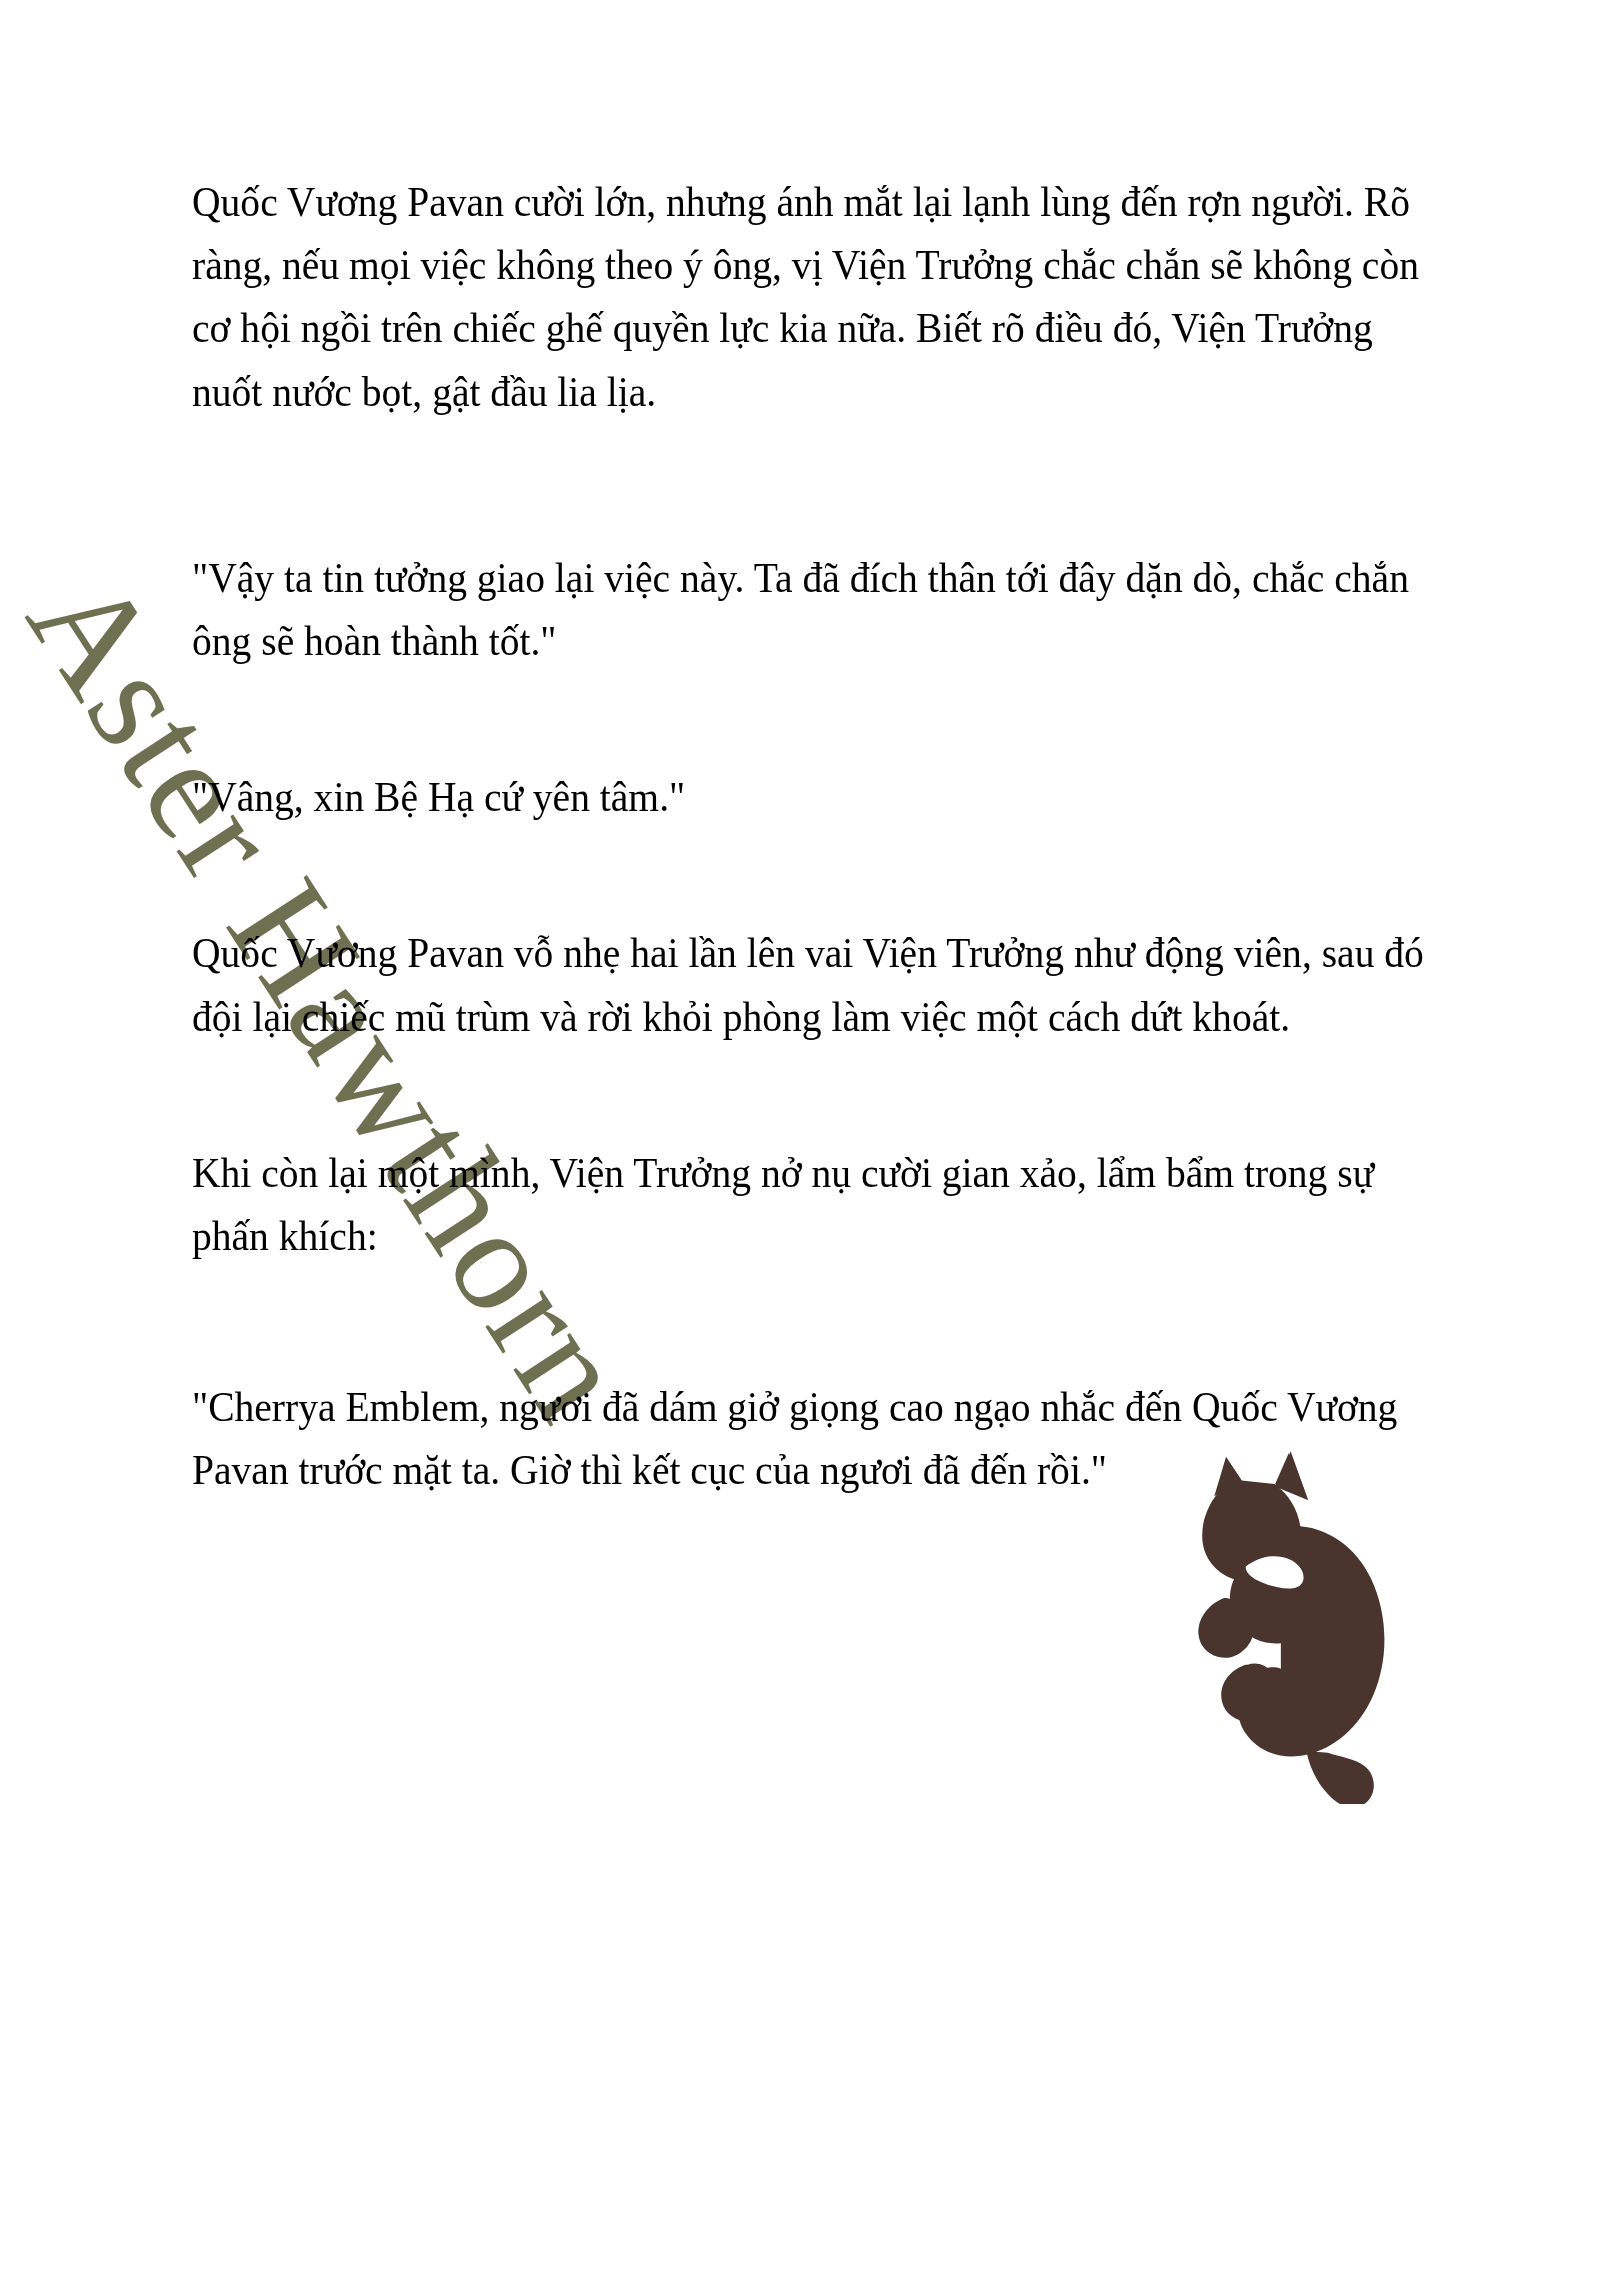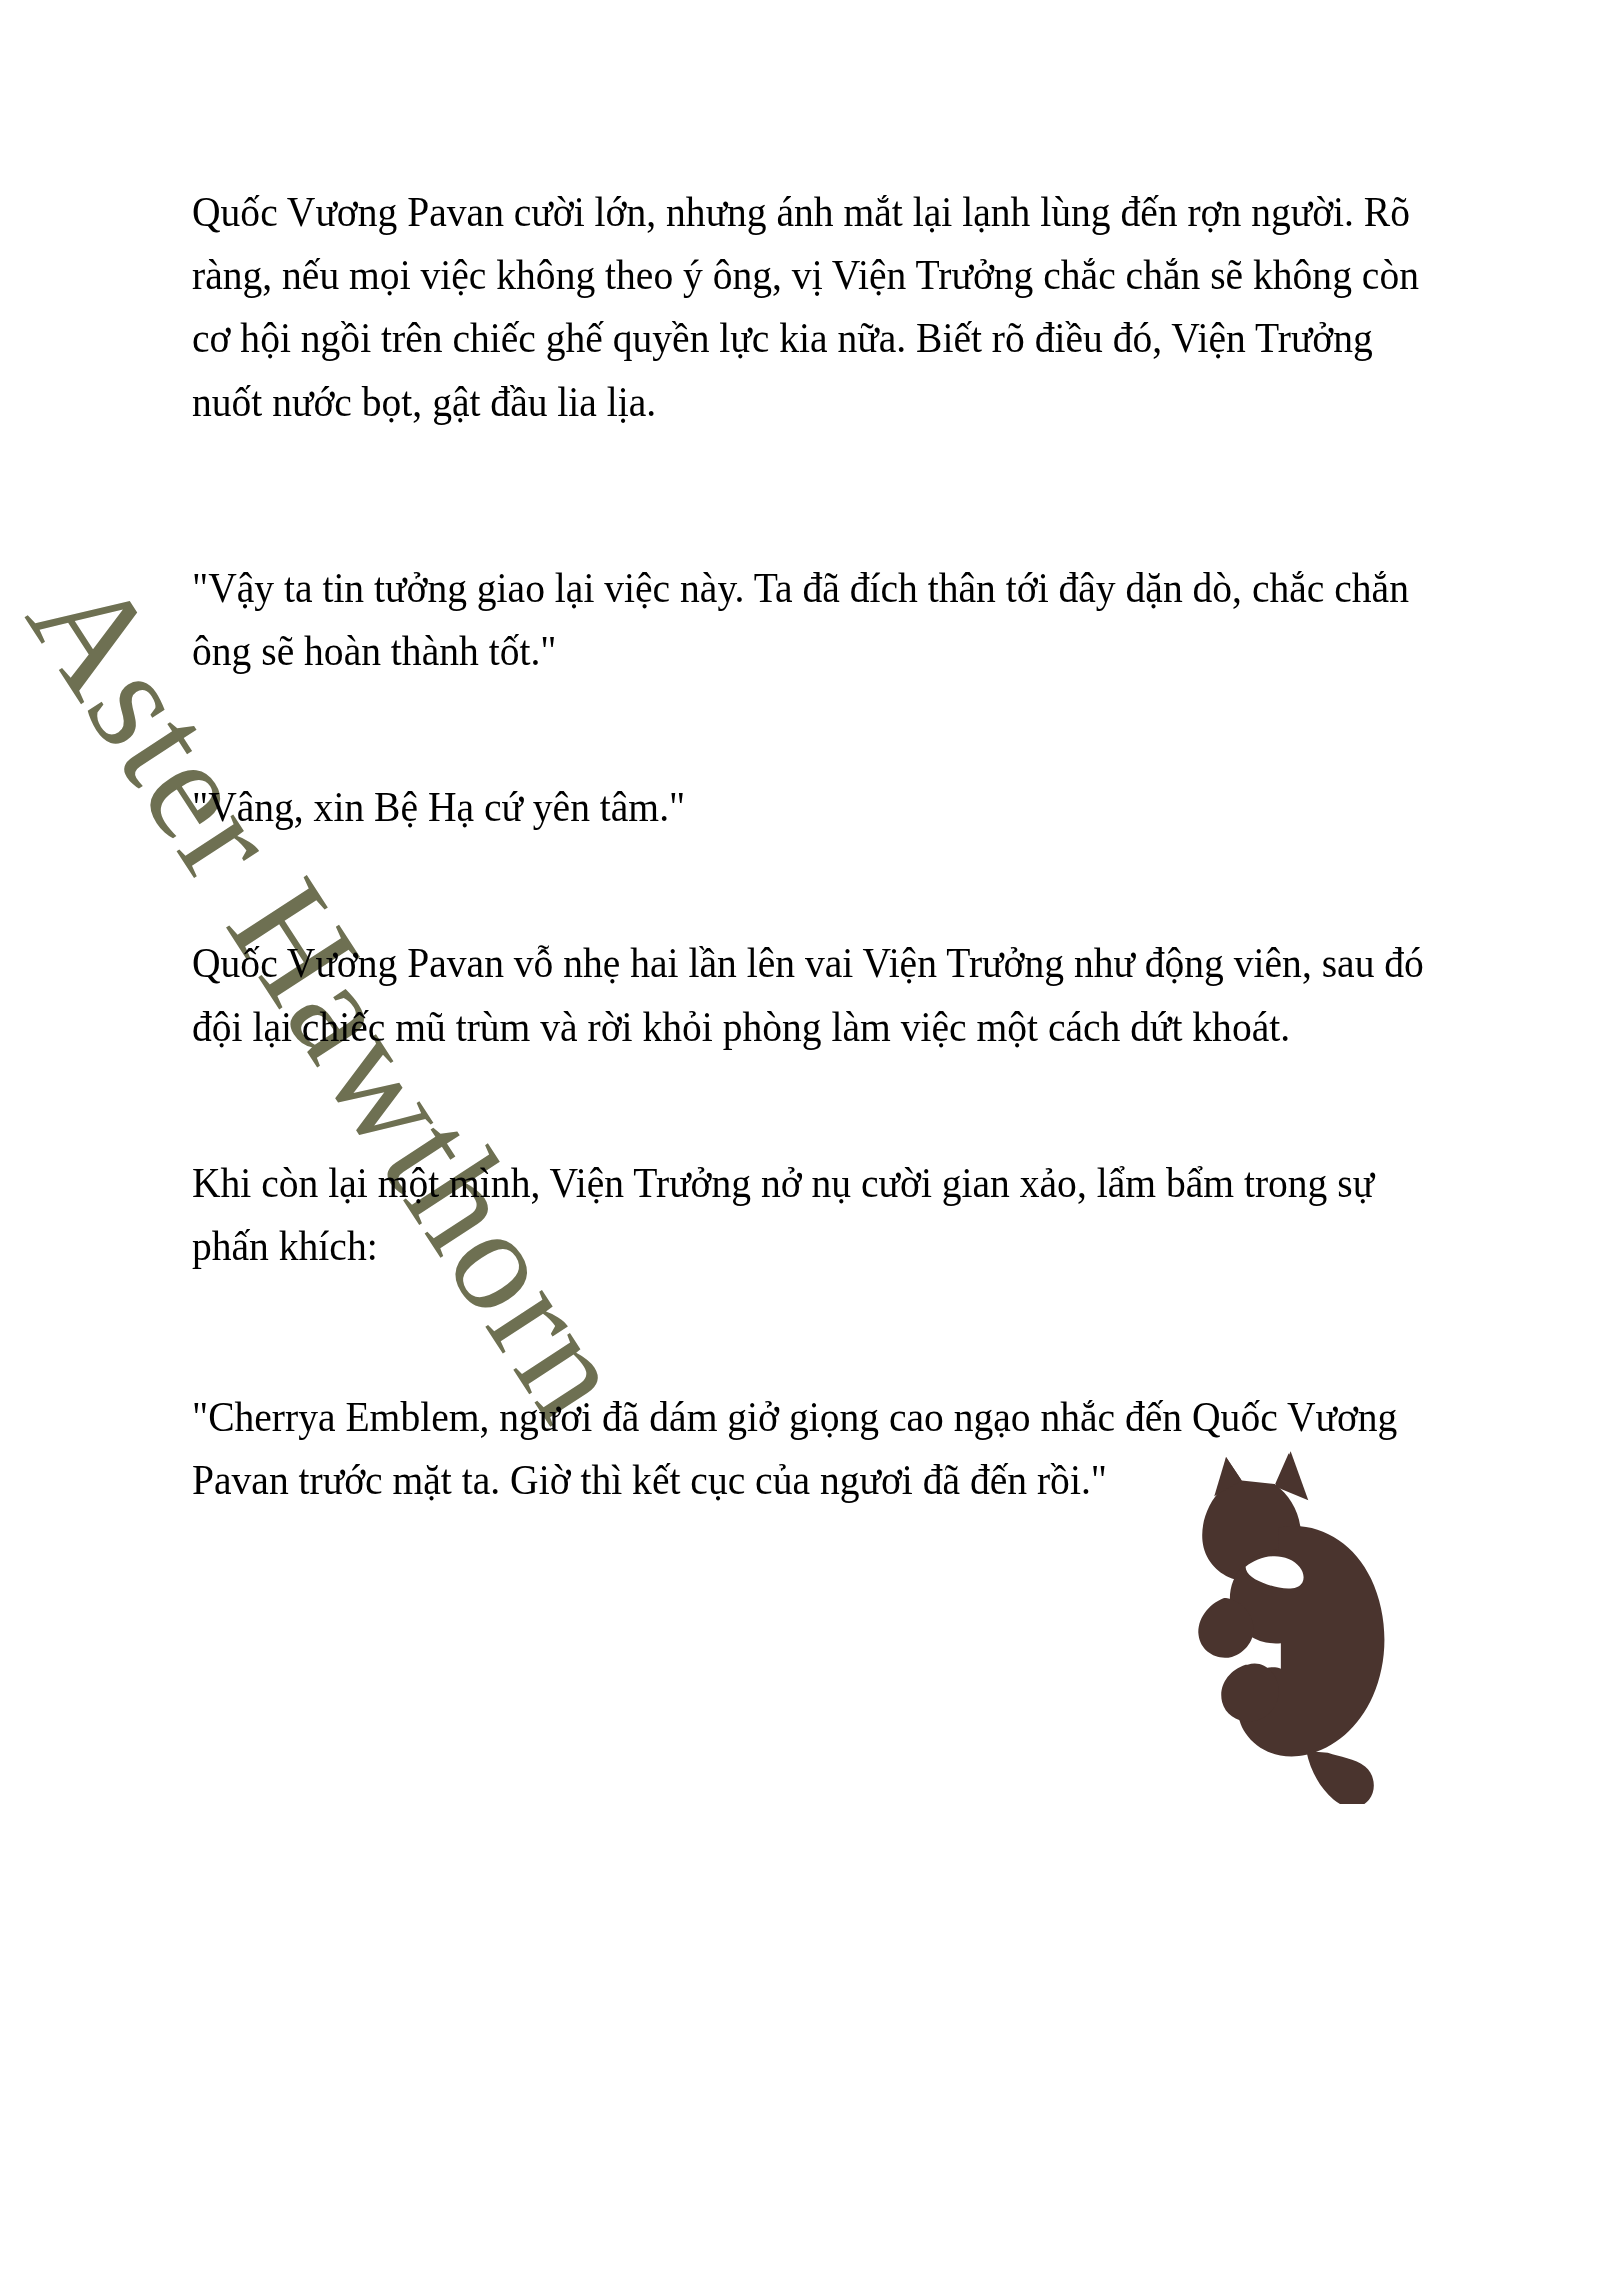--- a/index.html
+++ b/index.html
@@ -54,21 +54,21 @@
     width: 284px;
     height: 353px;
     z-index: 3;
     pointer-events: none;
   }
 
   
   #content {
     position: absolute;
     left: 192px;
-    top: 180px;
+    top: 170px;
     width: 1245px;
     z-index: 2;
   }
   .para {
     font-size: 43px;
     line-height: 1.47;
     color: #000000;
     margin: 0 0 51px 0;
     text-align: left;
     font-stretch: condensed;

